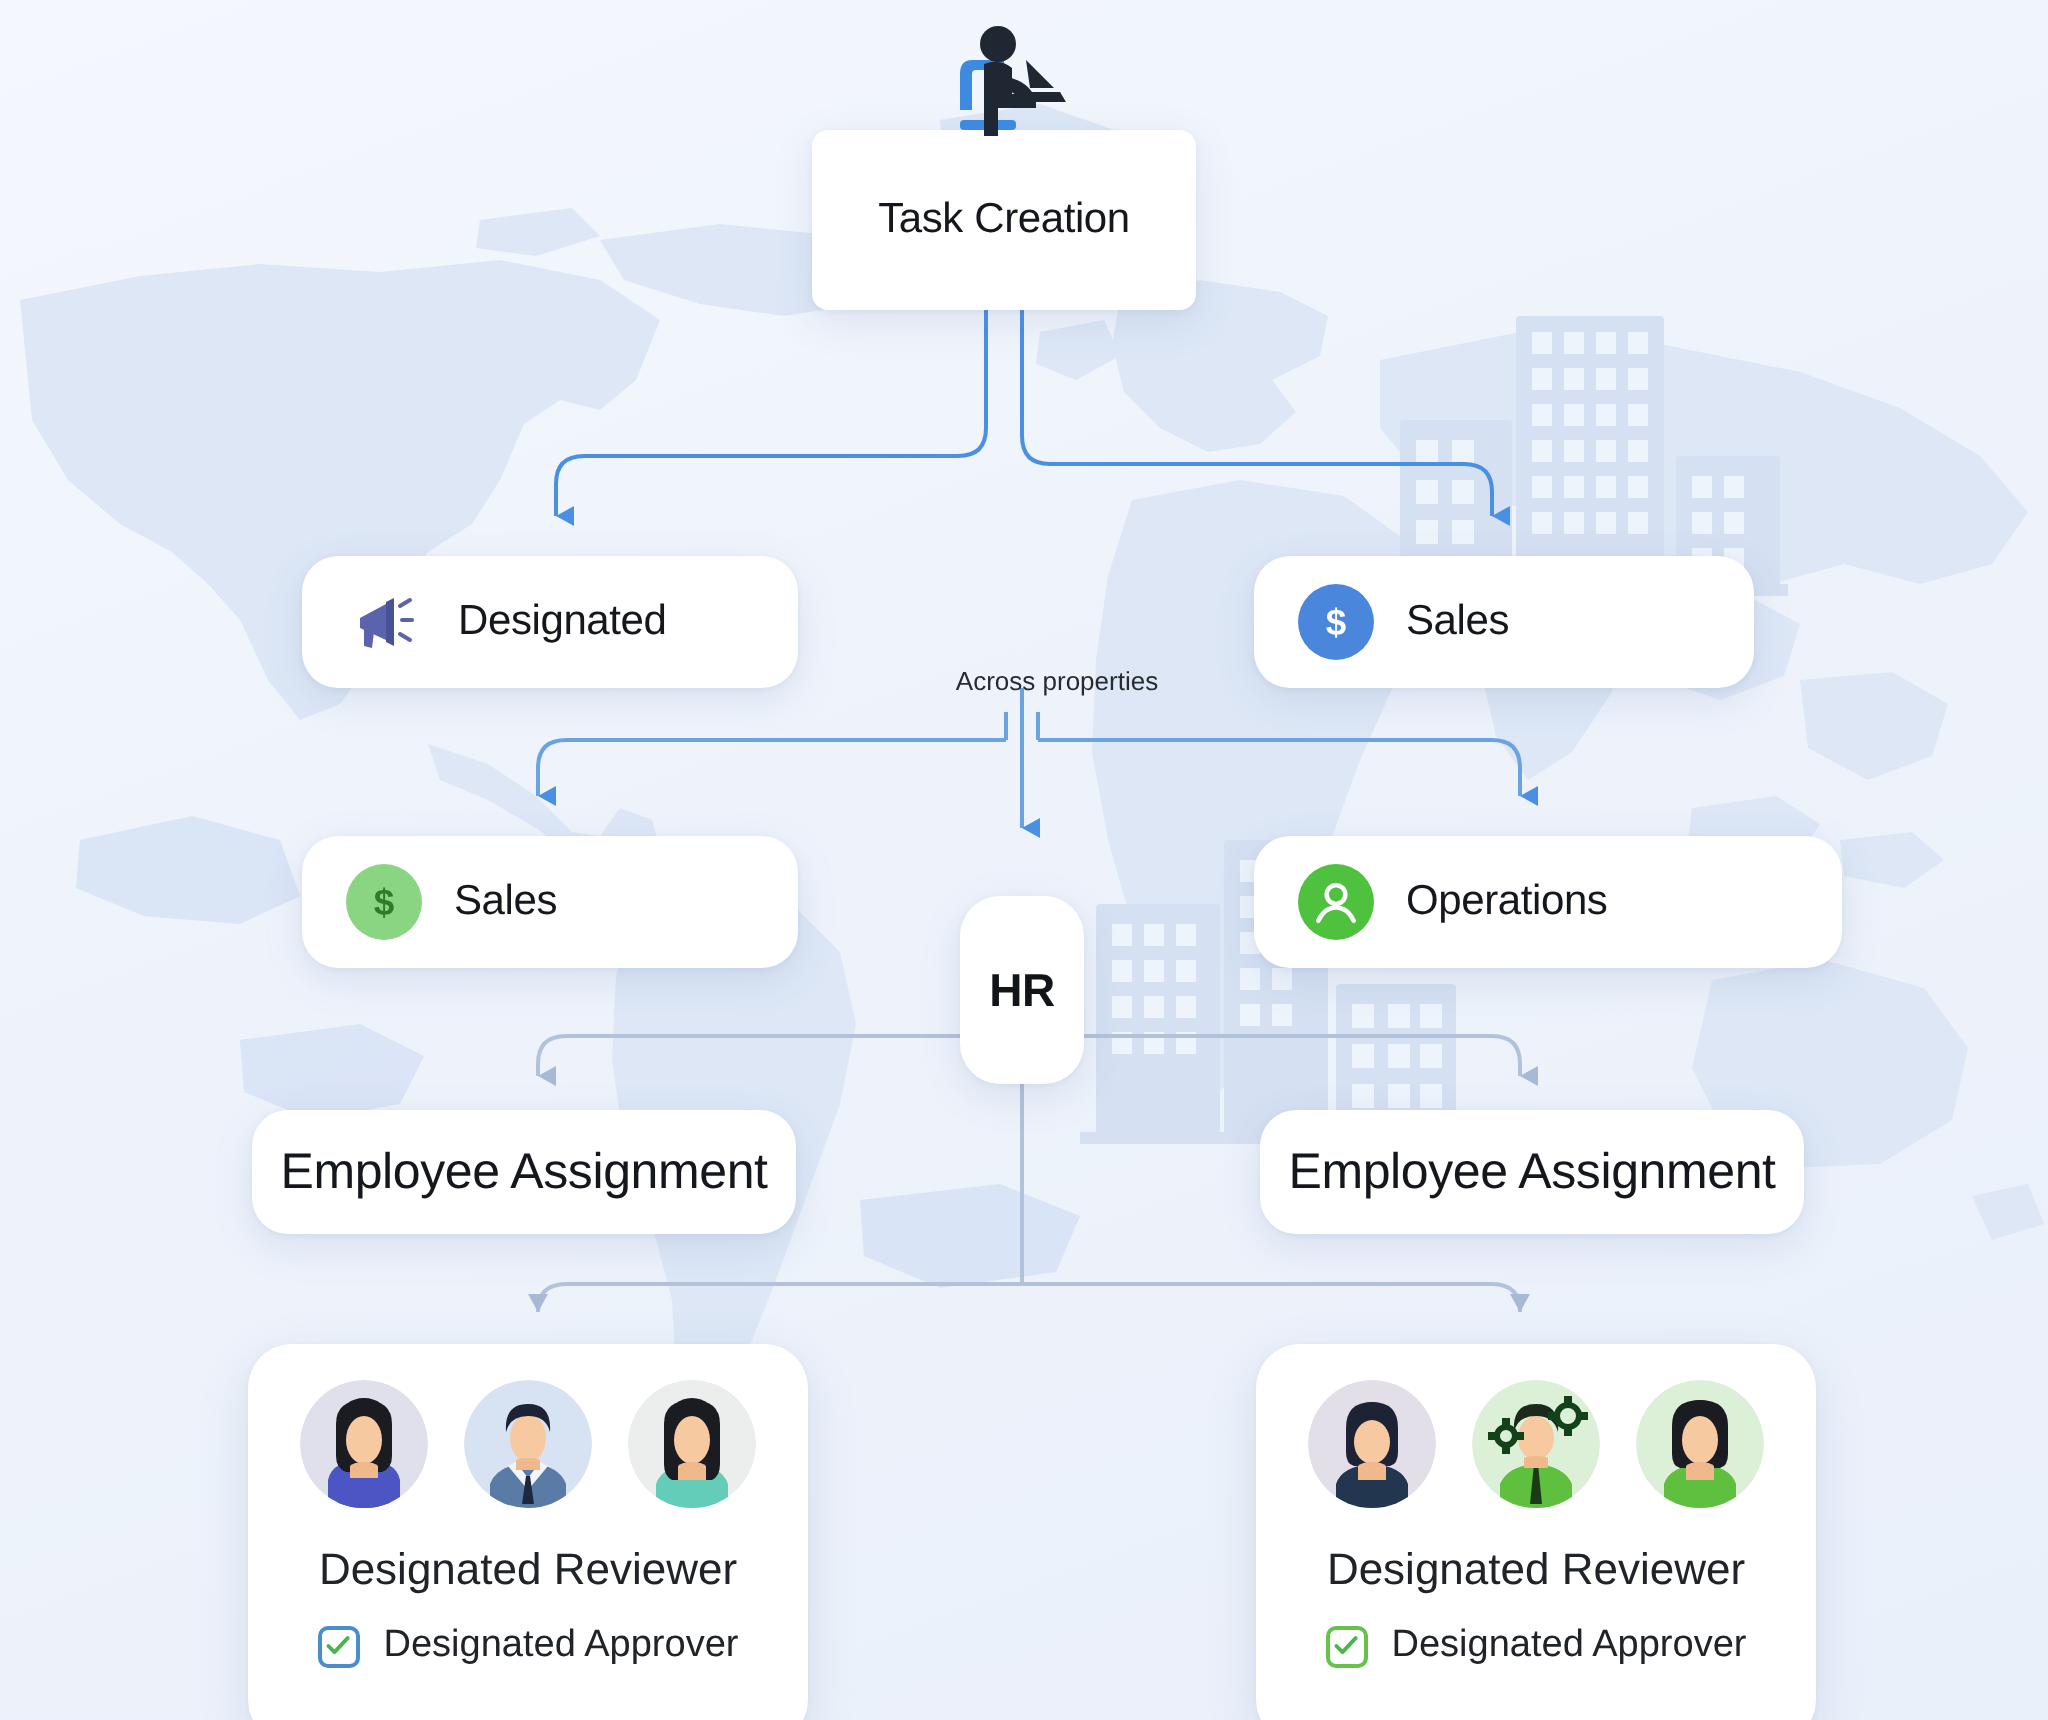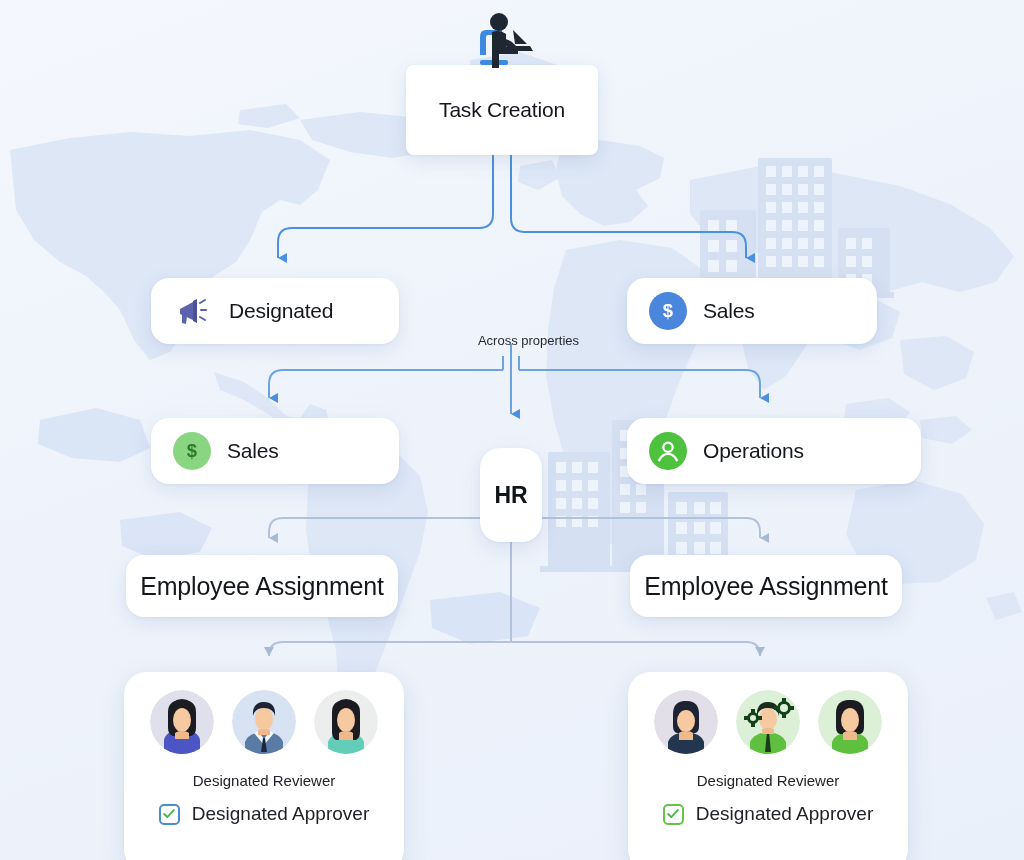--- a/index.html
+++ b/index.html
@@ -84,21 +84,21 @@
     z-index: 5;
     display: flex; flex-direction: column; align-items: center;
     padding-top: 18px;
   }
   #card-left  { left: 124px; top: 672px; }
   #card-right { left: 628px; top: 672px; }
   .avatar-row { display: flex; gap: 18px; }
   .avatar { width: 64px; height: 64px; border-radius: 50%; overflow: hidden; }
   .reviewer-label {
     margin-top: 18px;
-    font-size: 15px;
+    font-size: 22px;
     color: #202428;
   }
   .approver-row {
     margin-top: 14px;
     display: flex; align-items: center; gap: 12px;
   }
   .approver-label { font-size: 19px; color: #202428; }
   .chk {
     width: 21px; height: 21px; border-radius: 5px;
     border: 2px solid #4a8ec9;

